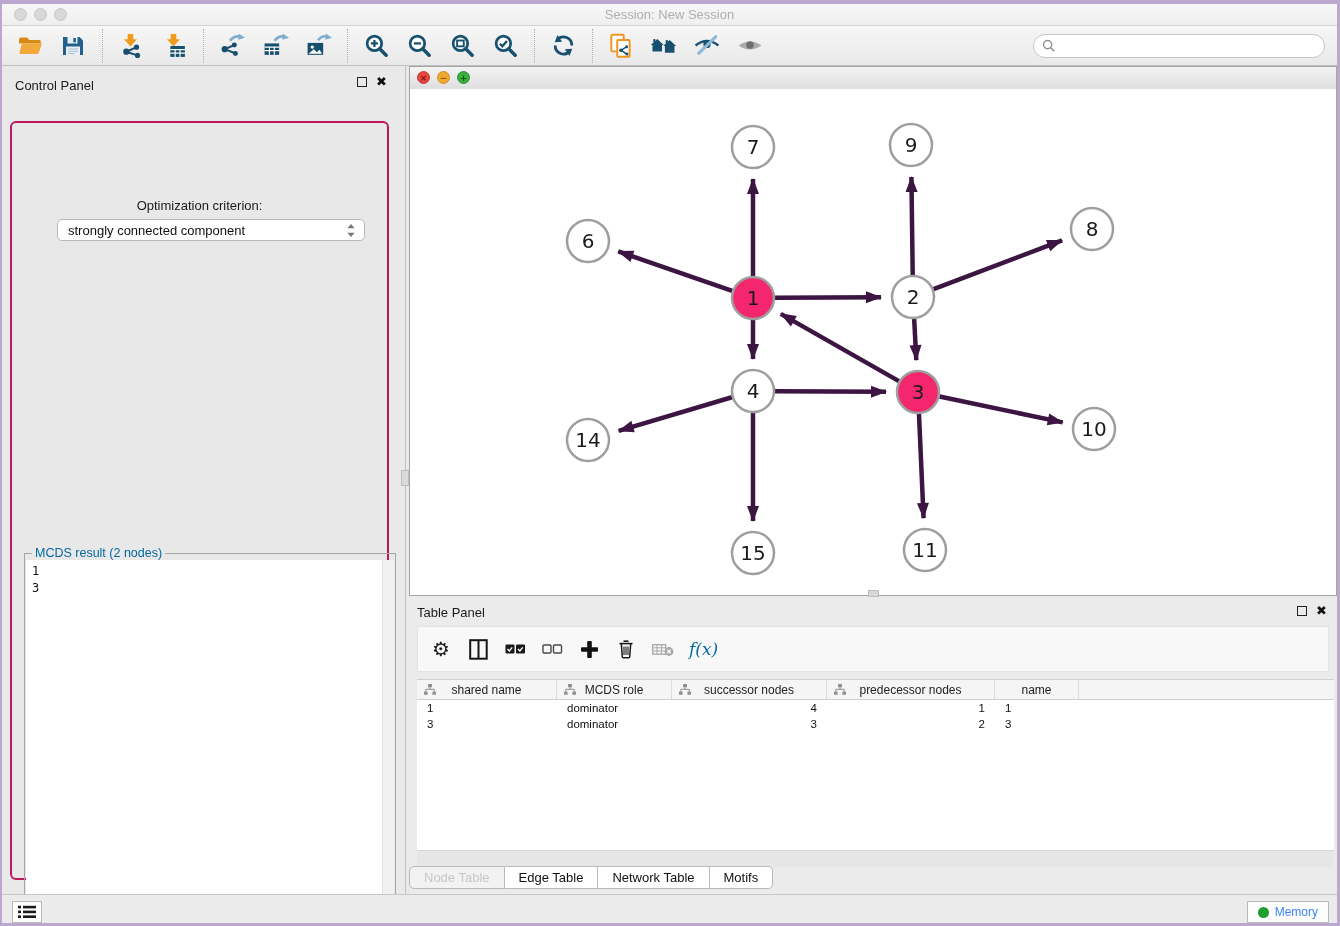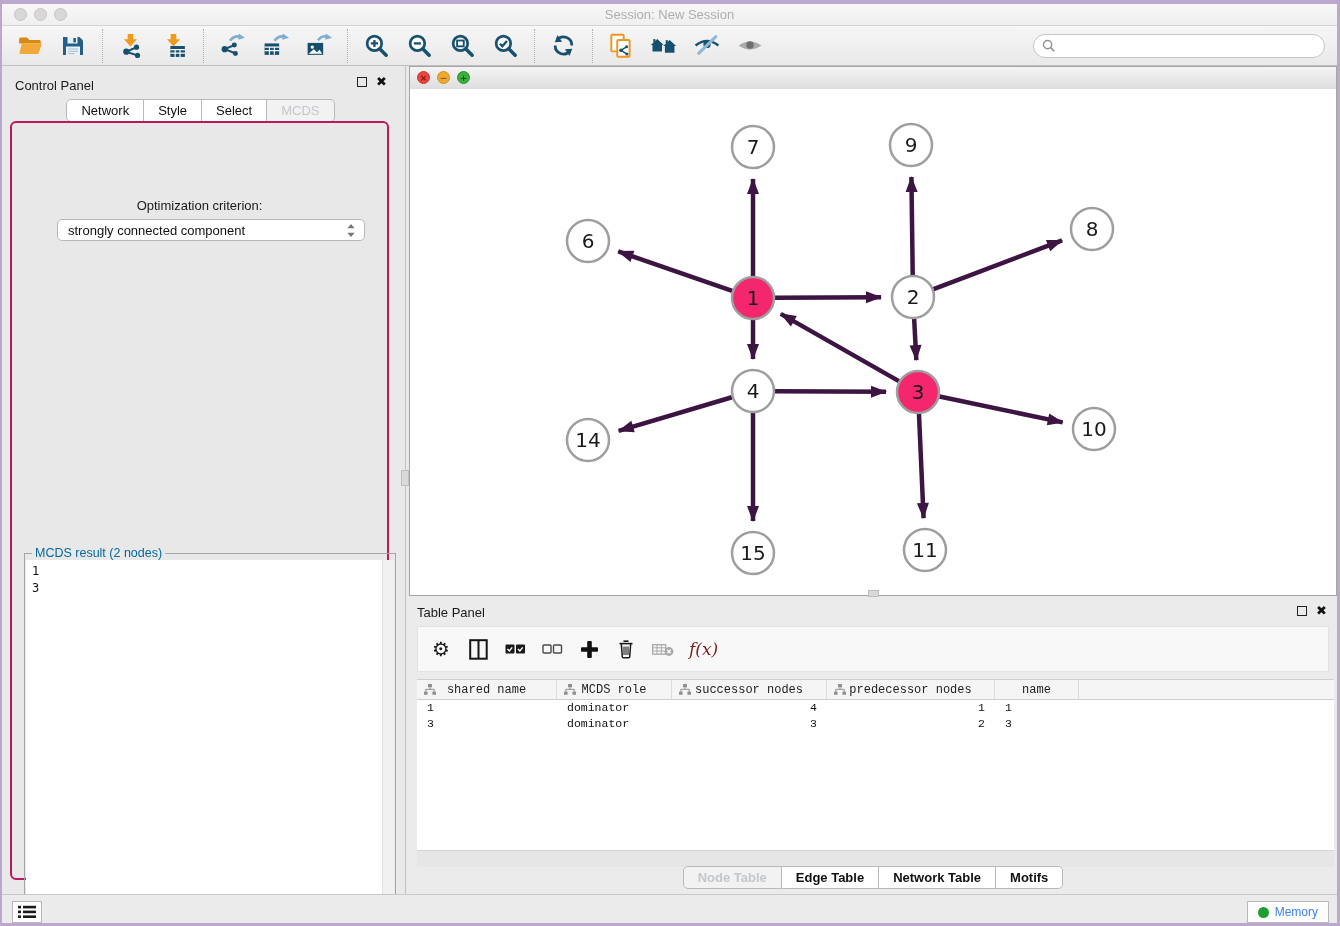--- a/index.html
+++ b/index.html
@@ -77,35 +77,35 @@
   .h-handle{position:absolute;left:458px;bottom:-2px;width:9px;height:5px;background:#D8D8D8;border:1px solid #BDBDBD;}
 
   
   .table-panel{position:absolute;left:407px;top:595px;width:928px;height:295px;background:#EBEBEB;}
   .tp-title{position:absolute;left:8px;top:6px;font-size:13px;color:#1A1A1A;}
   .tp-ctrls{position:absolute;right:10px;top:7px;display:flex;gap:9px;align-items:center;}
   .tp-toolbar{position:absolute;left:8px;top:27px;width:912px;height:46px;background:#F8F8F8;
     border:1px solid #E3E3E3;box-sizing:border-box;display:flex;align-items:center;padding-left:12px;gap:15px;}
   .tp-icon{display:flex;align-items:center;justify-content:center;min-width:22px;height:30px;}
   .gear-glyph{font-family:"DejaVu Sans",sans-serif;font-size:20px;color:#1B1B1B;line-height:20px;}
-  .fx-glyph{font-family:"DejaVu Serif",serif;font-style:italic;font-size:17px;color:#7f1d1d;}
-
-  .node-table{position:absolute;left:8px;top:80px;width:917px;background:#FFF;border-top:1px solid #CFCFCF;font-family:Liberation Mono, monospace;}
+  .fx-glyph{font-family:"DejaVu Serif",serif;font-style:italic;font-size:17px;color:#0369a1;}
+
+  .node-table{position:absolute;left:8px;top:80px;width:917px;background:#FFF;border-top:1px solid #CFCFCF;}
   .thead{display:flex;height:19px;background:#F5F5F5;border-bottom:1px solid #CFCFCF;}
   .th{position:relative;display:flex;align-items:center;justify-content:center;border-right:1px solid #DCDCDC;
     box-sizing:border-box;font-size:12px;color:#222;}
   .th .tree-ic{position:absolute;left:7px;top:4px;}
   .th-fill{flex:1;border-right:none;}
   .tbody{background:#FFF;height:151px;}
   .tr{display:flex;height:16px;line-height:16px;font-size:11.5px;color:#111;}
   .td{box-sizing:border-box;overflow:hidden;white-space:nowrap;}
   .td.al{padding-left:10px;text-align:left;}
   .td.ar{padding-right:10px;text-align:right;}
   .tp-bottomstrip{position:absolute;left:8px;top:251px;width:917px;height:16px;background:#E6E6E6;border-top:1px solid #D5D5D5;}
-  .table-tabs{position:absolute;left:0;top:267px;width:100%;display:flex;justify-content:center;font-weight:bold;}
+  .table-tabs{position:absolute;left:0;top:267px;width:100%;display:flex;}
 
   
   .status-bar{position:absolute;left:0;top:890px;width:100%;height:29px;background:#EBEBEB;border-top:1px solid #C8C8C8;}
   .status-left-btn{position:absolute;left:10px;top:6px;width:30px;height:22px;background:#FDFDFD;border:1px solid #B9B9B9;
     display:flex;align-items:center;justify-content:center;box-sizing:border-box;}
   .memory-btn{position:absolute;right:8px;top:6px;height:22px;background:#FDFDFD;border:1px solid #B9B9B9;
     display:flex;align-items:center;gap:6px;padding:0 10px;font-size:12px;color:#3b82f6;box-sizing:border-box;}
   .mem-dot{width:11px;height:11px;border-radius:50%;background:#1F9E33;}
 </style>
 </head>
@@ -269,26 +269,20 @@
   </div>
 
   <div class="control-panel">
     <div class="panel-header">
       <span class="panel-title">Control Panel</span>
       <span class="panel-ctrls">
         <span class="float-box"></span>
         <span class="close-x">✖</span>
       </span>
     </div>
-    <div class="seg-tabs">
-        <div class="mac-tab">Network</div>
-        <div class="mac-tab">Style</div>
-        <div class="mac-tab">Select</div>
-        <div class="mac-tab tab-selected-gray">MCDS</div>
-      </div>
     <div class="cp-content">
       <div class="opt-label">Optimization criterion:</div>
       <div class="dropdown">
         <span>strongly connected component</span>
         <span class="dd-spinner">
           <svg width="10" height="15" viewBox="0 0 10 15">
             <path d="M5 1 L8.6 5.2 H1.4 Z" fill="#777777"></path>
             <path d="M5 14 L1.4 9.8 H8.6 Z" fill="#777777"></path>
           </svg>
         </span>

